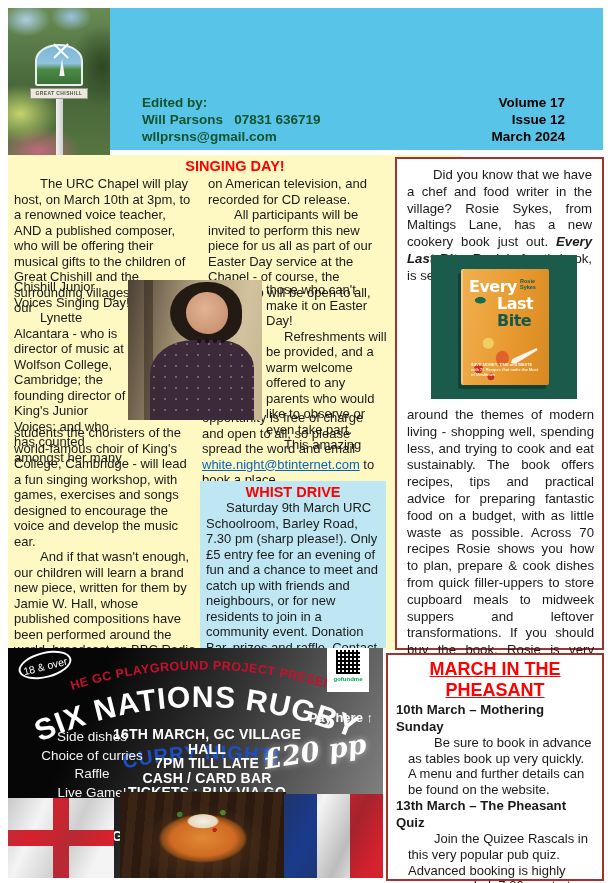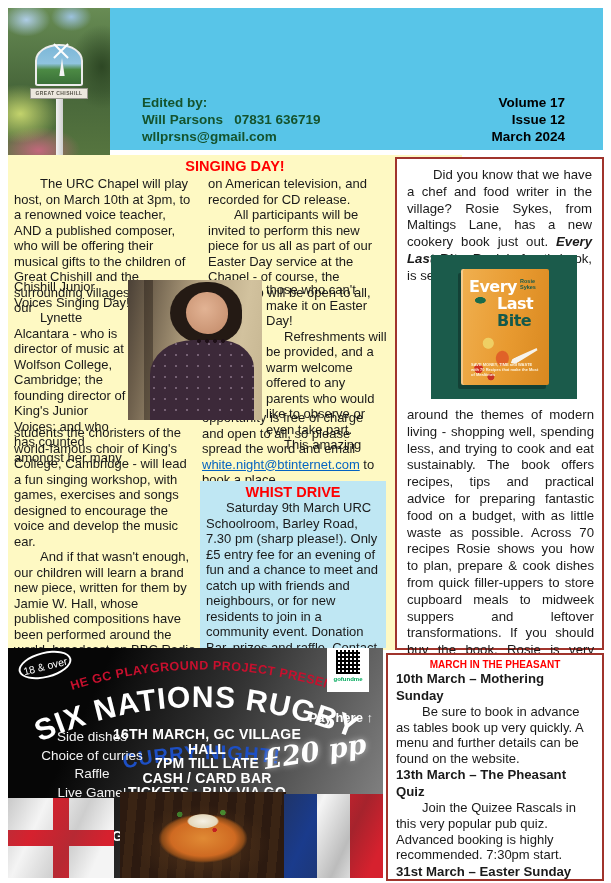--- a/index.html
+++ b/index.html
@@ -142,24 +142,24 @@
       radial-gradient(5px 5px at 36% 26%, #3f7d2c 0 50%, rgba(0,0,0,0) 60%),
       radial-gradient(5px 5px at 62% 24%, #47882f 0 50%, rgba(0,0,0,0) 60%),
       radial-gradient(4px 4px at 57% 44%, #c22020 0 50%, rgba(0,0,0,0) 60%),
       radial-gradient(62px 34px at 50% 54%, #e08a34 0%, #cf6a22 52%, #8a4a18 66%, rgba(0,0,0,0) 72%),
       radial-gradient(86px 52px at 50% 62%, #54341a 0%, rgba(0,0,0,0) 78%),
       repeating-linear-gradient(95deg, #2c1a10 0 9px, #3a2414 9px 18px); }
 
   
   #pheasant { position:absolute; left:386px; top:653px; width:218px; height:228px; background:#fff;
     border:2px solid #a0342c; padding:4px 8px; }
-  #pheasant .red-head { font-size:10px; }
+  #pheasant .red-head { font-size:18px;text-decoration:underline; }
   .ph-title { font-size:13.2px; font-weight:bold; color:#1a1a1a; line-height:17px; }
   .ph-body { font-size:13px; line-height:15.6px; color:#1a1a1a; }
-  .ph-body.ind { text-indent:26px; }
+  .ph-body.ind { text-indent:26px;margin-left:12px; }
 </style>
 </head>
 <body>
 
 <div id="page">
 
   <div id="hdr-photo">
     <div id="sign-post"></div>
     <div id="sign-board">
       <div id="windmill-blades"></div>

